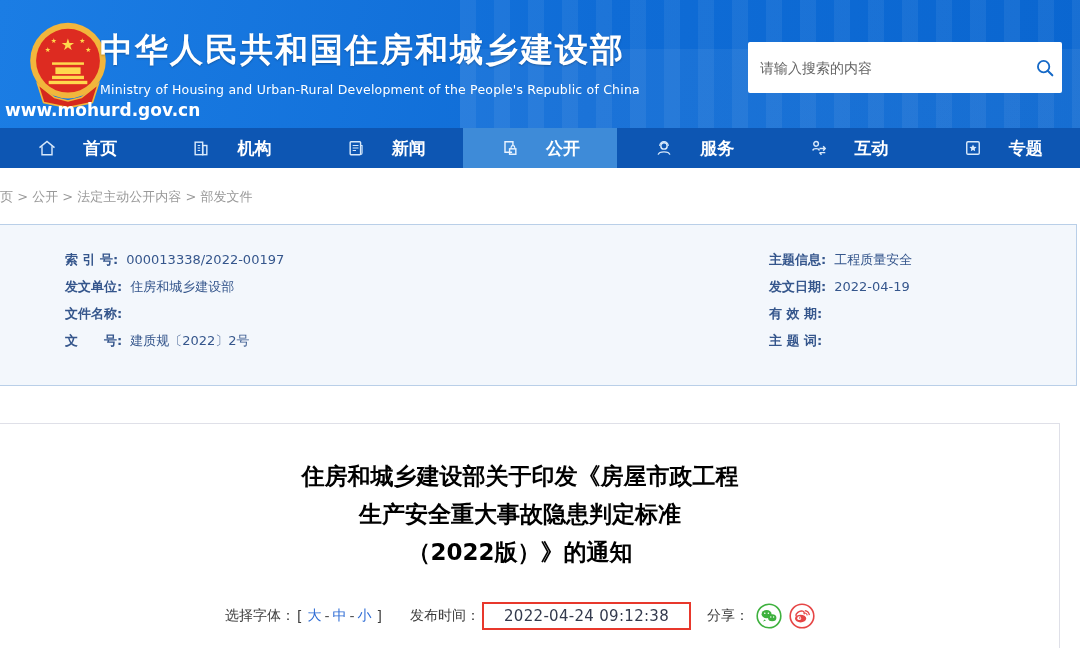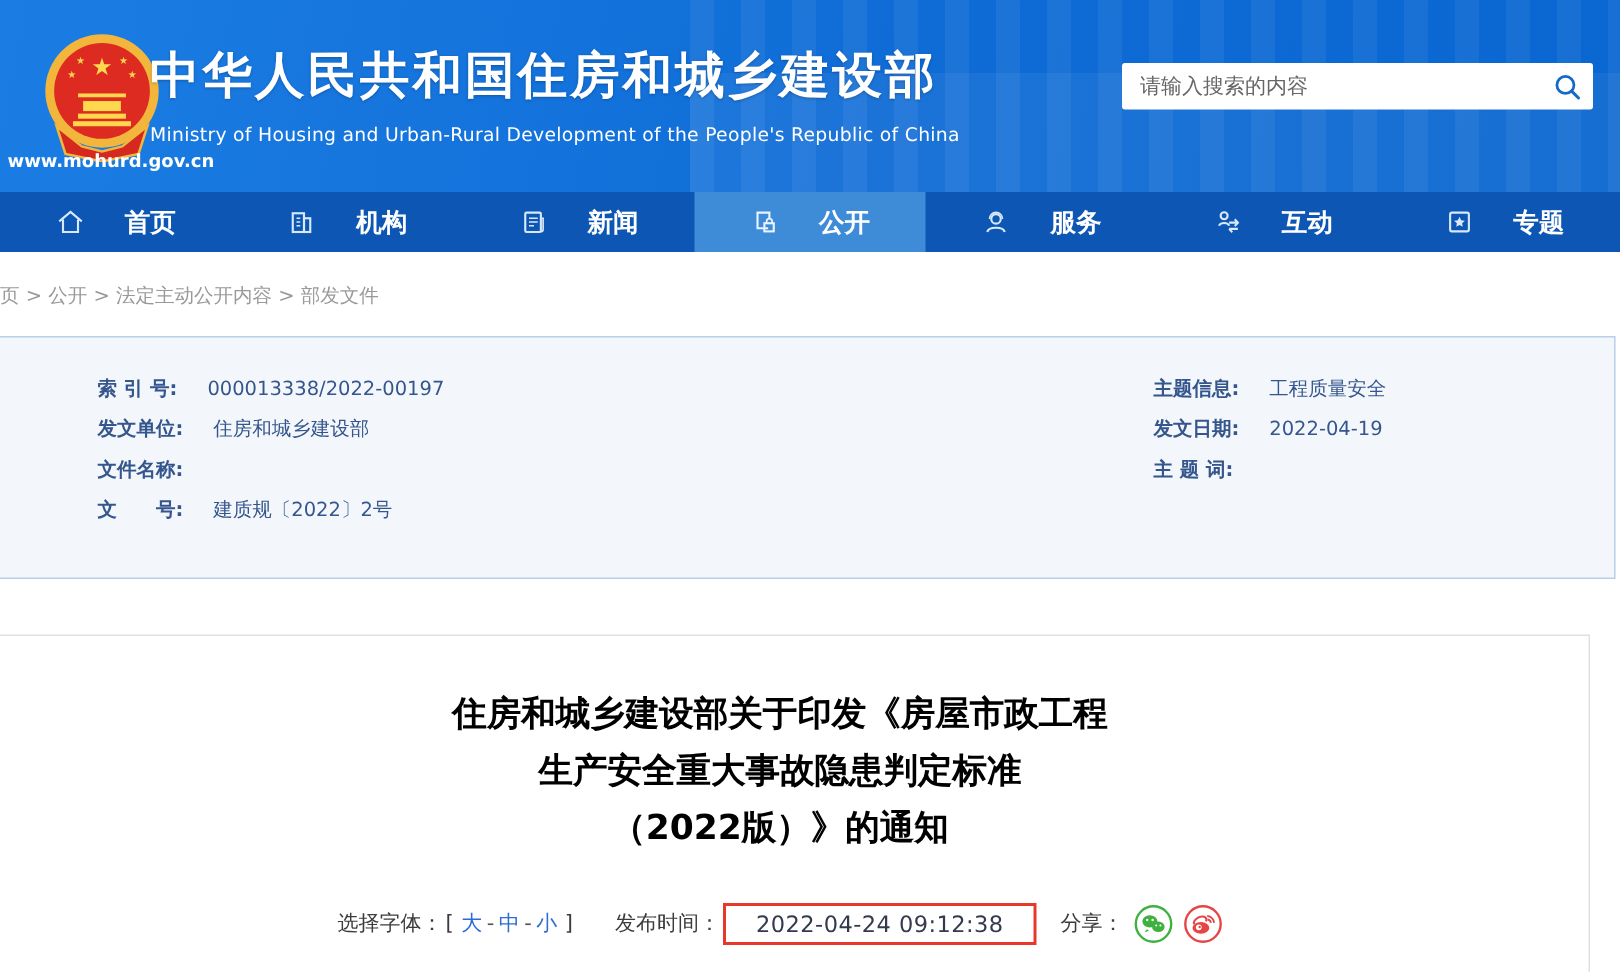--- a/index.html
+++ b/index.html
@@ -13,22 +13,22 @@
   .header::before { content:""; position:absolute; right:0; top:0; width:620px; height:128px;
     background:
       repeating-linear-gradient(90deg, rgba(255,255,255,.06) 0 16px, rgba(255,255,255,0) 16px 34px),
       linear-gradient(180deg, rgba(255,255,255,0) 0 38%, rgba(255,255,255,.05) 38% 100%);
     pointer-events:none; }
   .emblem { position:absolute; left:26px; top:20px; width:84px; height:88px; }
   .header-titles { position:absolute; left:100px; top:28px; color:#fff; }
   .title-cn { font-size:33px; font-weight:bold; letter-spacing:2px;
     text-shadow:0 1px 2px rgba(0,0,0,.25); }
   .title-en { font-size:12.5px; margin-top:9px; letter-spacing:.2px; }
-  .site-url { position:absolute; left:5px; top:100px; color:#fff; font-weight:bold; font-size:12px; }
-  .searchbox { position:absolute; left:748px; top:42px; width:314px; height:31px;
+  .site-url { position:absolute; left:5px; top:100px; color:#fff; font-weight:bold; font-size:17px; }
+  .searchbox { position:absolute; left:748px; top:42px; width:314px; height:51px;
     background:#fff; border-radius:2px; display:flex; align-items:center; }
   .searchbox input { flex:1; border:none; outline:none; font-size:14px; color:#333;
     padding:0 6px 0 12px; background:transparent; font-family:inherit; }
   .searchbox input::placeholder { color:#666; }
   .search-btn { width:34px; height:34px; display:flex; align-items:center; justify-content:center;
     cursor:pointer; background:none; border:none; }
 
   
   .nav { position:absolute; left:0; top:128px; width:1080px; height:40px;
     background:#0d56b3; display:flex; }
@@ -42,21 +42,21 @@
   .breadcrumb { position:absolute; left:-13px; top:20px; font-size:13px; color:#999; white-space:nowrap; }
 
   
   .meta-box { position:absolute; left:-20px; top:224px; width:1097px; height:162px;
     background:#f3f7fc; border:1px solid #b9cfe8; }
   .meta-col { position:absolute; top:26px; }
   .meta-col.left { left:84px; width:660px; }
   .meta-col.right { left:788px; width:290px; }
   .meta-row { display:flex; margin-bottom:9px; font-size:13px; line-height:18px; color:#35568c; }
   .meta-label { font-weight:bold; white-space:pre; flex-shrink:0; }
-  .meta-value { margin-left:20px;text-align:right; }
+  .meta-value { margin-left:8px;text-align:right; }
 
   
   .content-box { position:absolute; left:-20px; top:423px; width:1080px; height:260px;
     background:#fff; border:1px solid #dfe0e8; }
   .doc-title { margin-top:33px; text-align:center; font-size:23px; font-weight:bold;
     color:#000; line-height:38px; }
   .doc-toolbar { margin-top:31px; display:flex; align-items:center; justify-content:center;
     font-size:14px; color:#444; }
   .tool-label { font-weight:normal; color:#3c3c3c; }
   .font-bracket { color:#3c3c3c; margin:0 2px; }
@@ -185,20 +185,24 @@
       </div>
     </div>
     <div class="meta-col right">
       <div class="meta-row">
         <span class="meta-label">主题信息:</span>
         <span class="meta-value">工程质量安全</span>
       </div>
       <div class="meta-row">
         <span class="meta-label">发文日期:</span>
         <span class="meta-value">2022-04-19</span>
+      </div>
+      <div class="meta-row">
+        <span class="meta-label">有 效 期:</span>
+        <span class="meta-value"></span>
       </div>
       <div class="meta-row">
         <span class="meta-label">主 题 词:</span>
         <span class="meta-value"></span>
       </div>
     </div>
   </div>
 
   <div class="content-box">
     <div class="doc-title">

